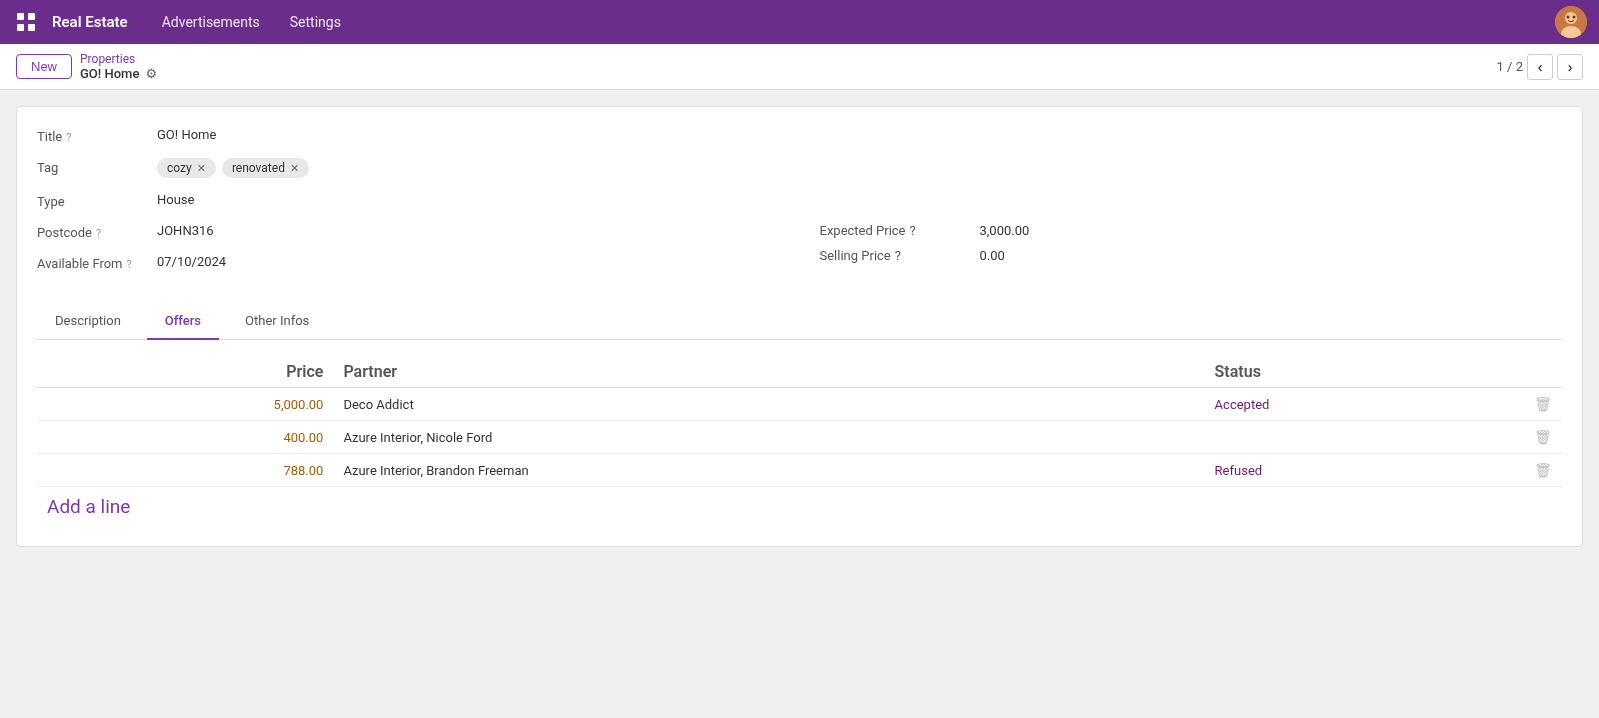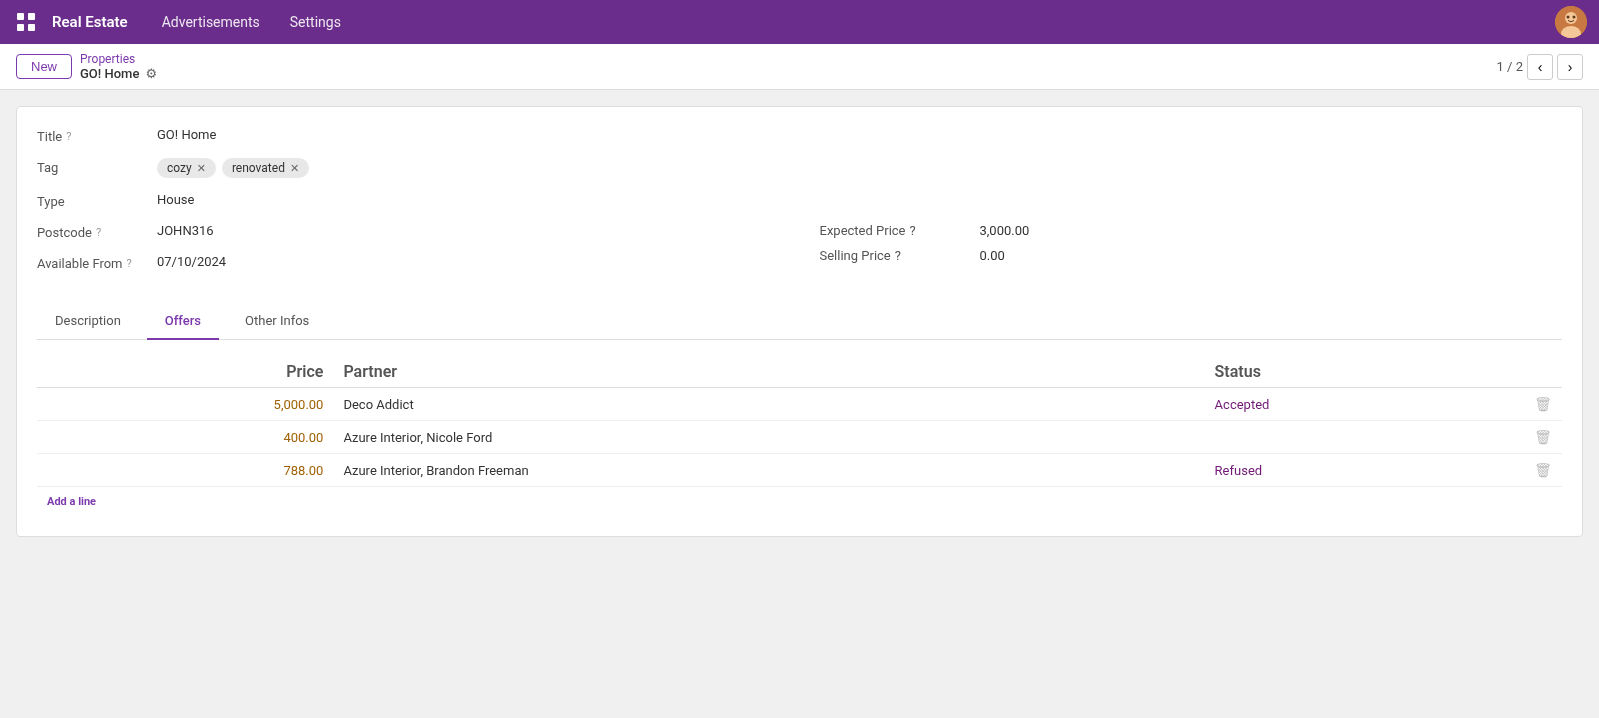--- a/index.html
+++ b/index.html
@@ -69,21 +69,21 @@
     .main { padding: 16px; }
     .form-card {
       background: white;
       border: 1px solid #ddd;
       border-radius: 4px;
       padding: 20px;
     }
 
     
     .form-row { display: flex; align-items: flex-start; margin-bottom: 14px; }
-    .form-label { width: 120px; color: #555; font-size: 13px; display: flex; align-items: center; gap: 4px; padding-top: 2px; }
+    .form-label { width: 120px; color: #555; font-size: 13px; display: flex; align-items: flex-end; gap: 4px; padding-top: 2px; }
     .form-label .help { color: #999; font-size: 11px; cursor: help; }
     .form-value { color: #333; font-size: 13px; }
 
     
     .tag-list { display: flex; flex-wrap: wrap; gap: 6px; }
     .tag-item {
       background: #e8e8e8;
       border-radius: 12px;
       padding: 3px 10px;
       font-size: 12px;
@@ -125,21 +125,21 @@
       border-bottom: 1px solid #ddd;
       text-align: left;
     }
     .offers-table thead th.price-col { text-align: right; }
     .offers-table tbody tr { border-bottom: 1px solid #eee; }
     .offers-table tbody td { padding: 8px 10px; font-size: 13px; color: #333; }
     .offers-table tbody td.price-col { text-align: right; color: #a16207; }
     .offers-table tbody td.status-col { color: #701a75; }
     .offers-table tbody td.action-col { text-align: right; width: 40px; }
     .trash-icon { color: #bbb; cursor: pointer; font-size: 14px; }
-    .add-line { color: #7c3aad; font-size: 11px; cursor: pointer; padding: 8px 10px; display: inline-block; font-weight: bold; }
+    .add-line { color: #7c3aad; font-size: 19px; cursor: pointer; padding: 8px 10px; display: inline-block; }
   </style>
 </head>
 <body>
 
 <nav class="topnav">
   <div class="topnav-grid-icon">
     <svg viewBox="0 0 20 20">
         <rect x="1" y="1" width="7" height="7" rx="1"></rect>
         <rect x="12" y="1" width="7" height="7" rx="1"></rect>
         <rect x="1" y="12" width="7" height="7" rx="1"></rect>

